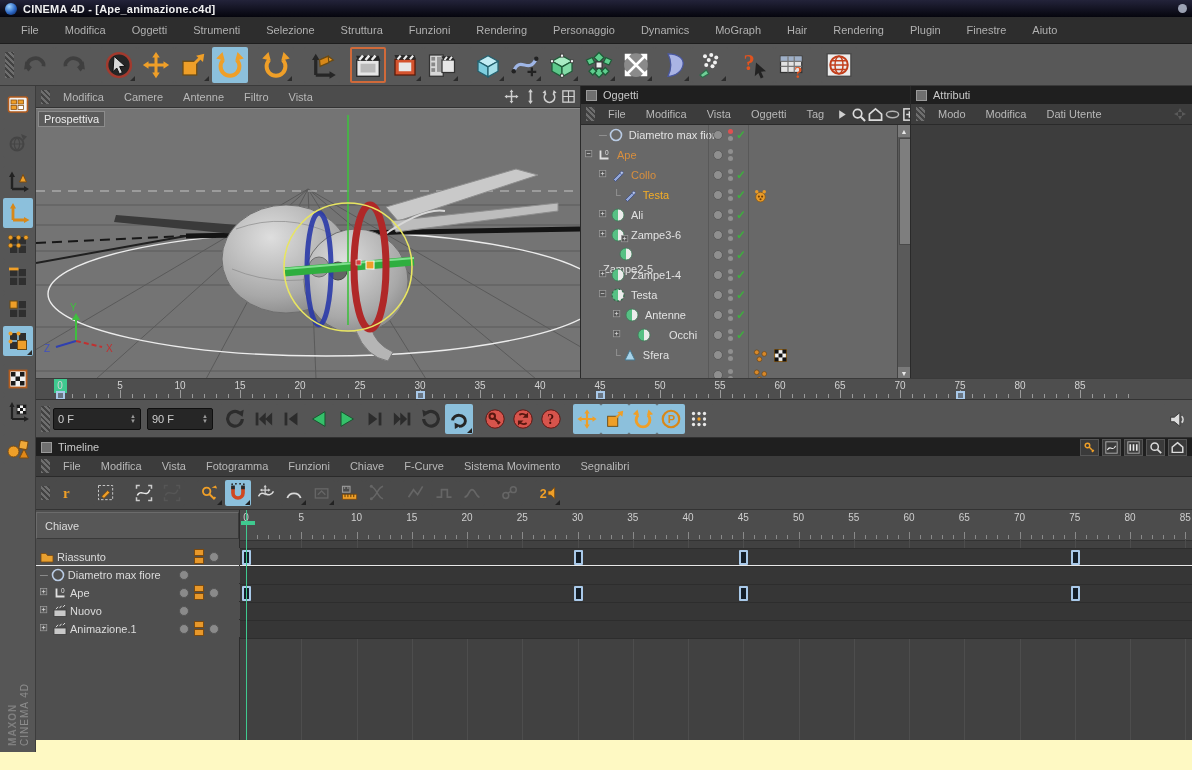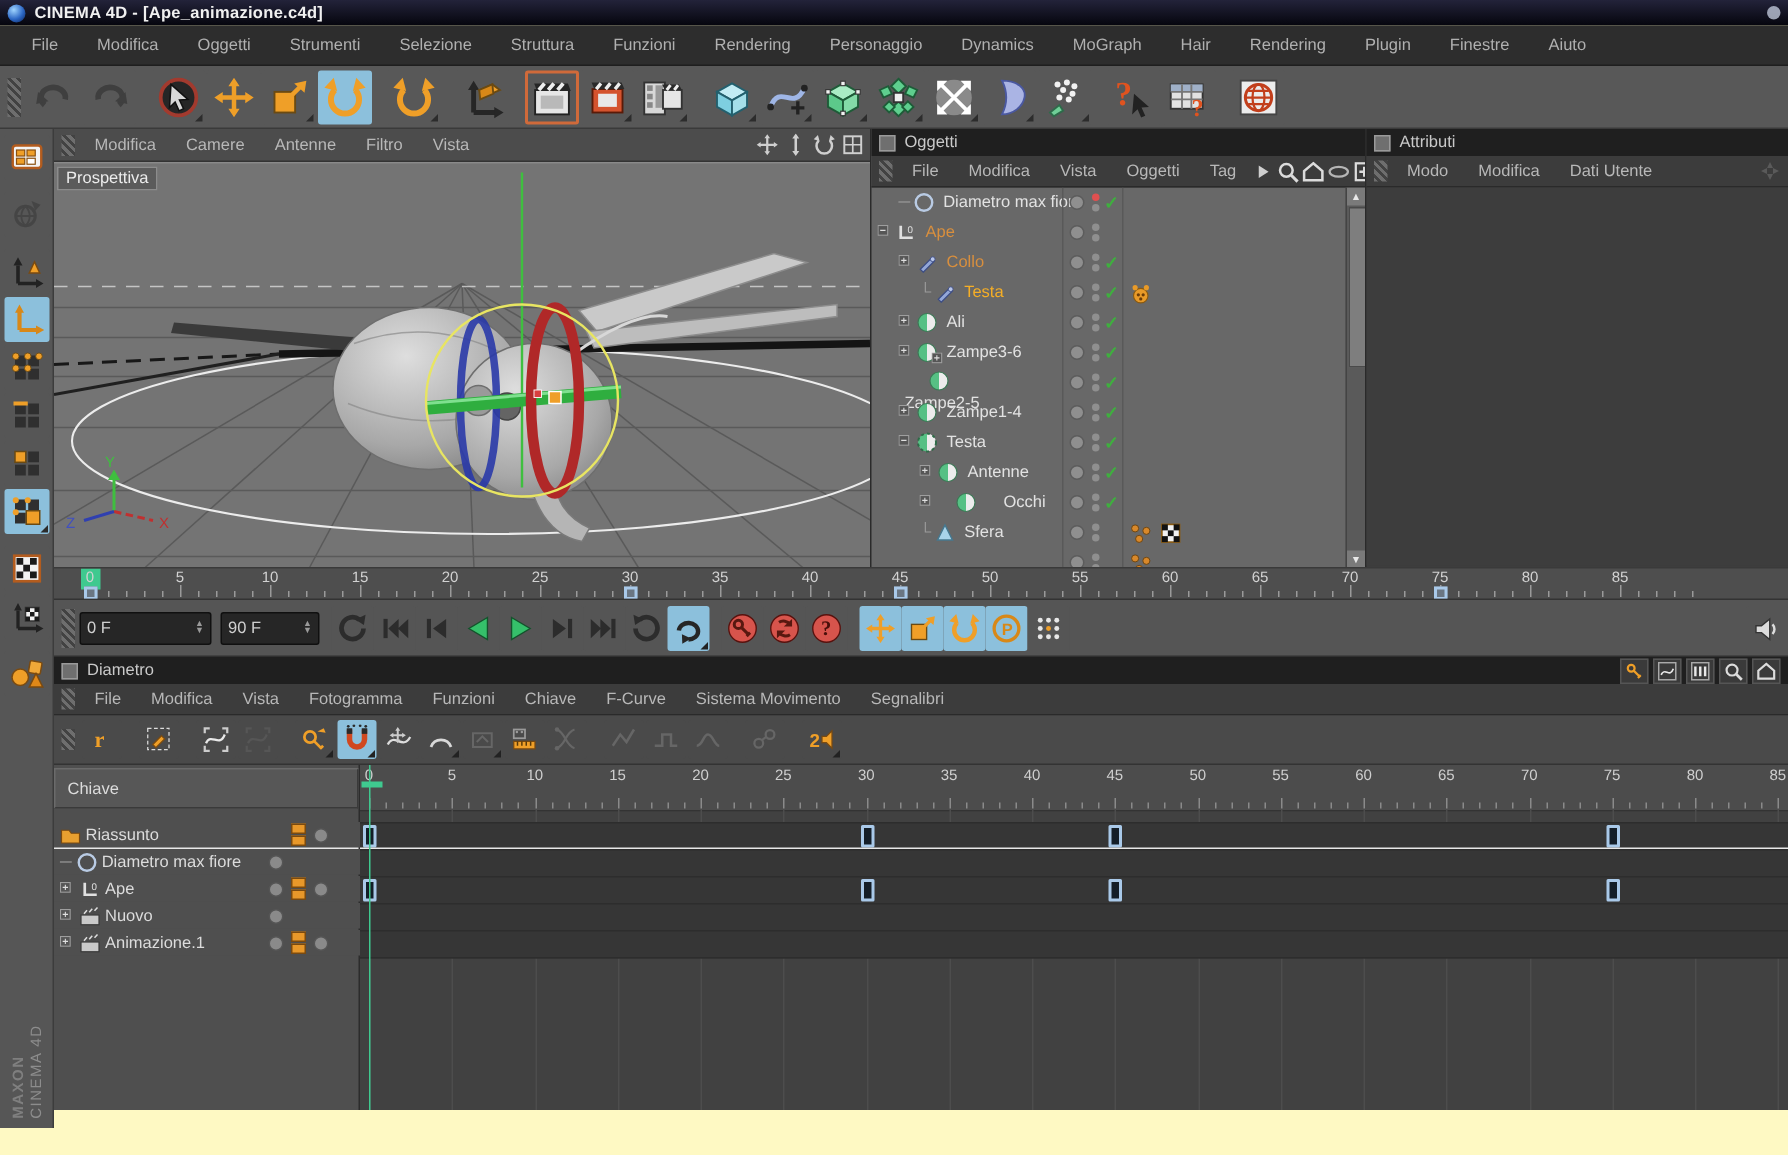--- a/index.html
+++ b/index.html
@@ -1276,21 +1276,21 @@
         <svg width="22" height="22" viewBox="0 0 24 24">
           <path d="M4 10v5h4l6 5V5l-6 5z" fill="#dcdcdc" stroke="#333"></path>
           <path d="M16 9a5 5 0 0 1 0 7" fill="none" stroke="#dcdcdc" stroke-width="1.8"></path>
         </svg>
       </div>
     </div>
 
   <div class="abs tl">
     <div class="ptitle">
       <span class="psq"></span>
-      <span>Diametro</span>
+      <span>Timeline</span>
       <span class="ric" style="margin-left:auto;display:flex;gap:3px" id="tlrighticons">
           <span style="width: 17px; height: 15px; background: rgb(58, 58, 58); border: 1px solid rgb(85, 85, 85); display: flex; align-items: center; justify-content: center;">
             <svg width="13" height="13" viewBox="0 0 16 16">
               <circle cx="5.5" cy="5.5" r="2.8" fill="none" stroke="#ef9f28" stroke-width="1.8"></circle>
               <path d="M7.5 7.5l5.5 5.5M11 13.5l2.3-2.3" stroke="#ef9f28" stroke-width="1.8" fill="none"></path>
             </svg>
           </span>
           <span style="width: 17px; height: 15px; background: rgb(58, 58, 58); border: 1px solid rgb(85, 85, 85); display: flex; align-items: center; justify-content: center;">
             <svg width="13" height="13" viewBox="0 0 16 16">
               <rect x="1" y="1" width="14" height="14" fill="none" stroke="#aaa" stroke-width="1.2"></rect>

